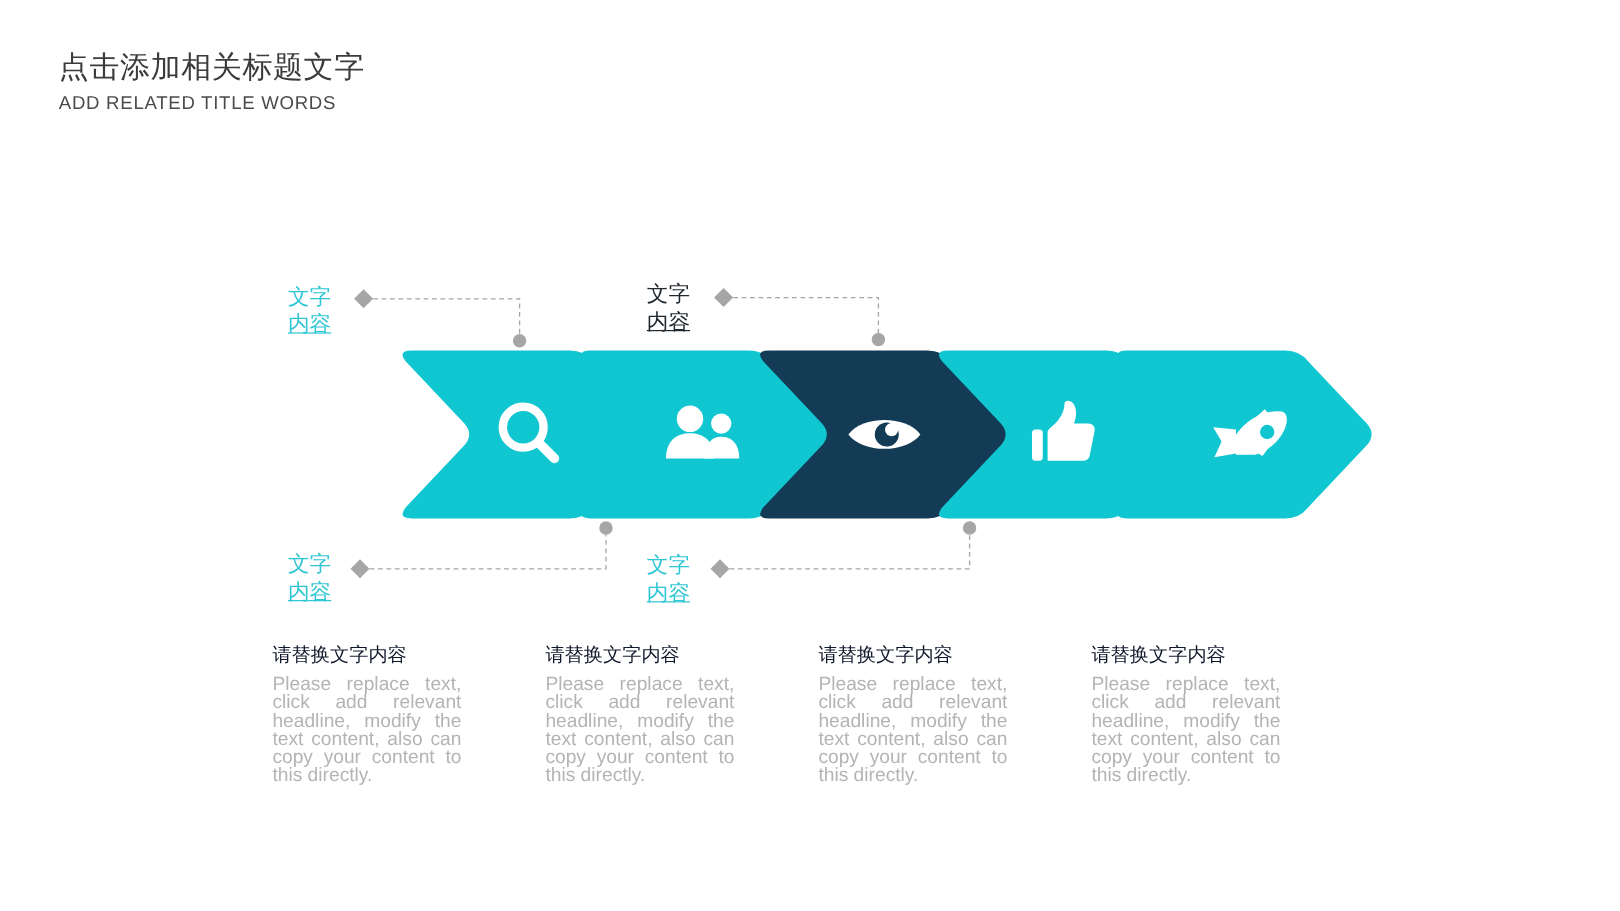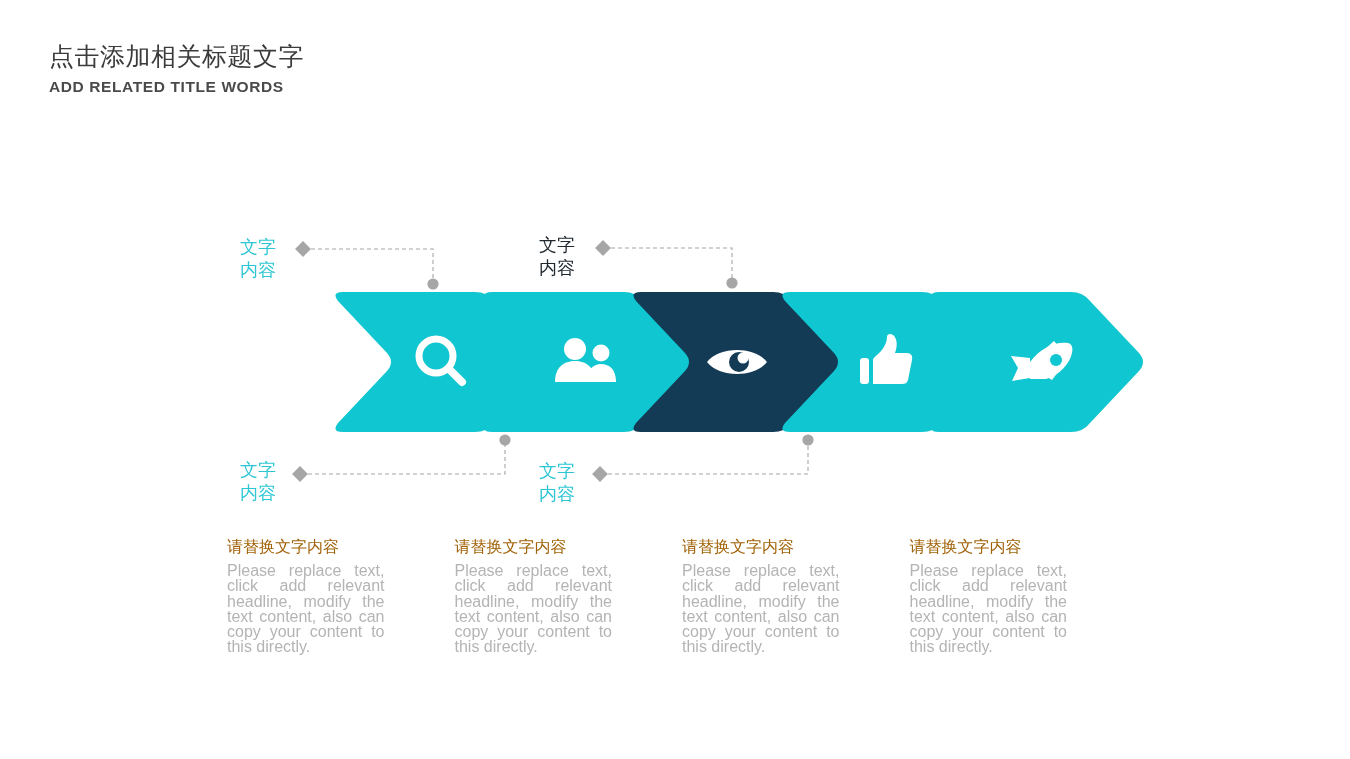--- a/index.html
+++ b/index.html
@@ -30,21 +30,21 @@
     line-height: 32px;
     color: #3b3b3b;
     font-weight: 400;
     letter-spacing: 0.5px;
     white-space: nowrap;
   }
   #title-en {
     font-size: 15.5px;
     line-height: 22px;
     color: #4a4a4a;
-    font-weight: 700;
+    font-weight: 400;
     letter-spacing: 0.6px;
     margin-top: 4px;
     white-space: nowrap;
   }
 
   
   #diagram-svg {
     position: absolute;
     left: 0;
     top: 0;
@@ -57,21 +57,21 @@
   
   .callout-label {
     position: absolute;
     font-size: 18px;
     line-height: 23px;
     font-weight: 400;
     white-space: nowrap;
     text-align: left;
     margin-top: 12px;
   }
-  .callout-label .l2 { display: block; }
+  .callout-label .l2 { display: block; text-decoration: underline; }
   .cl-cyan { color: #2ec6d4; }
   .cl-navy { color: #20282f; }
 
   #callout-top-1    { left: 240px; top: 224px; }
   #callout-top-2    { left: 539px; top: 222px; }
   #callout-bot-1    { left: 240px; top: 447px; }
   #callout-bot-2    { left: 539px; top: 448px; }
 
   
   #desc-row {
@@ -82,21 +82,21 @@
     display: flex;
     gap: 0px;
   }
   .desc-col {
     width: 242px;
     padding-right: 70px;
   }
   .desc-head {
     font-size: 16px;
     line-height: 22px;
-    color: #a16207;
+    color: #0f172a;
     font-weight: 400;
     margin-bottom: 5px;
     white-space: nowrap;
   }
   .desc-body {
     font-size: 16px;
     line-height: 15.3px;
     color: #b4b4b4;
     text-align: justify;
     text-align-last: left;

